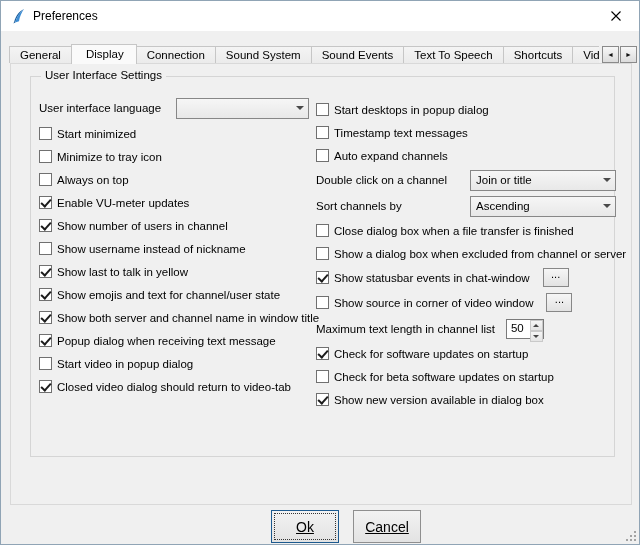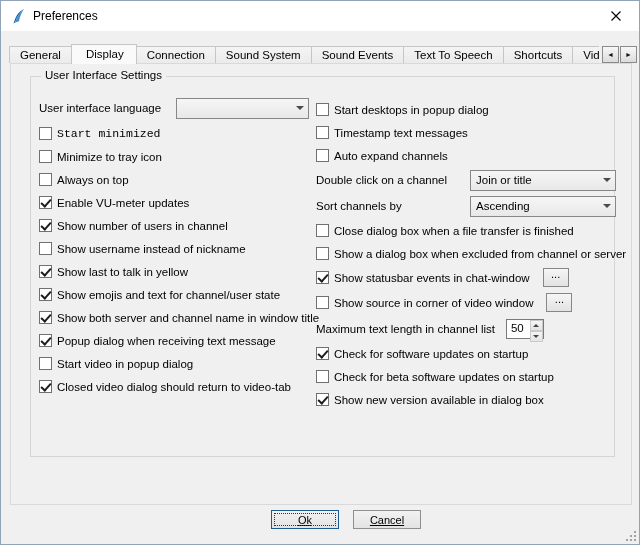--- a/index.html
+++ b/index.html
@@ -44,21 +44,21 @@
   .tri-down-s { width:0; height:0; border:3px solid transparent; border-top:3px solid #444; margin-top:3px; }
   .tri-up-s { width:0; height:0; border:3px solid transparent; border-bottom:3px solid #444; margin-bottom:3px; }
   
   .mini-btn { width:26px; height:19px; margin-left:8px; border:1px solid #878787; background:linear-gradient(#f6f6f6,#e2e2e2); display:flex; align-items:flex-start; justify-content:center; line-height:10px; font-size:11px; flex:none; }
   
   .spin { width:38px; height:20px; border:1px solid #7a7a7a; background:#fff; display:flex; margin-left:6px; flex:none; }
   .spin-text { flex:1; padding:2px 0 0 4px; }
   .spin-btns { width:13px; display:flex; flex-direction:column; }
   .spin-up, .spin-down { flex:1; display:flex; align-items:center; justify-content:center; background:linear-gradient(#f5f5f5,#e4e4e4); border:1px solid #c9c9c9; }
   
-  .btn { position:absolute; top:509px; width:68px; height:19px; font-family:"Liberation Sans",sans-serif; font-size:11px; background:linear-gradient(#f2f2f2,#e3e3e3); border:1px solid #8f8f8f; }
+  .btn { position:absolute; top:509px; width:68px; height:33px; font-family:"Liberation Sans",sans-serif; font-size:14px; background:linear-gradient(#f2f2f2,#e3e3e3); border:1px solid #8f8f8f; }
   .btn.default { left:270px; border:1px solid #1d5a8f; outline:1px dotted #333; outline-offset:-4px; }
   .btn.cancel { left:352px; }
   .btn-label { text-decoration:underline; }
   
   .resize-grip { position:absolute; right:2px; bottom:2px; width:13px; height:13px; }
 </style>
 </head>
 <body>
 
 <div class="titlebar">
@@ -102,21 +102,21 @@
     <div class="col-left">
       <div class="lang-row">
         <span class="lbl">User interface language</span>
         <span class="combo w133">
           <span class="combo-text"></span>
           <span class="combo-btn">
               <span class="tri-down"></span>
             </span>
         </span>
       </div>
-      <div class="row" style="margin-top:2px;font-family:Liberation Mono, monospace;">
+      <div class="row" style="margin-top:2px;">
         <span class="cb"></span>
         <span class="lbl">Start minimized</span>
       </div>
       <div class="row">
         <span class="cb"></span>
         <span class="lbl">Minimize to tray icon</span>
       </div>
       <div class="row">
         <span class="cb"></span>
         <span class="lbl">Always on top</span>

